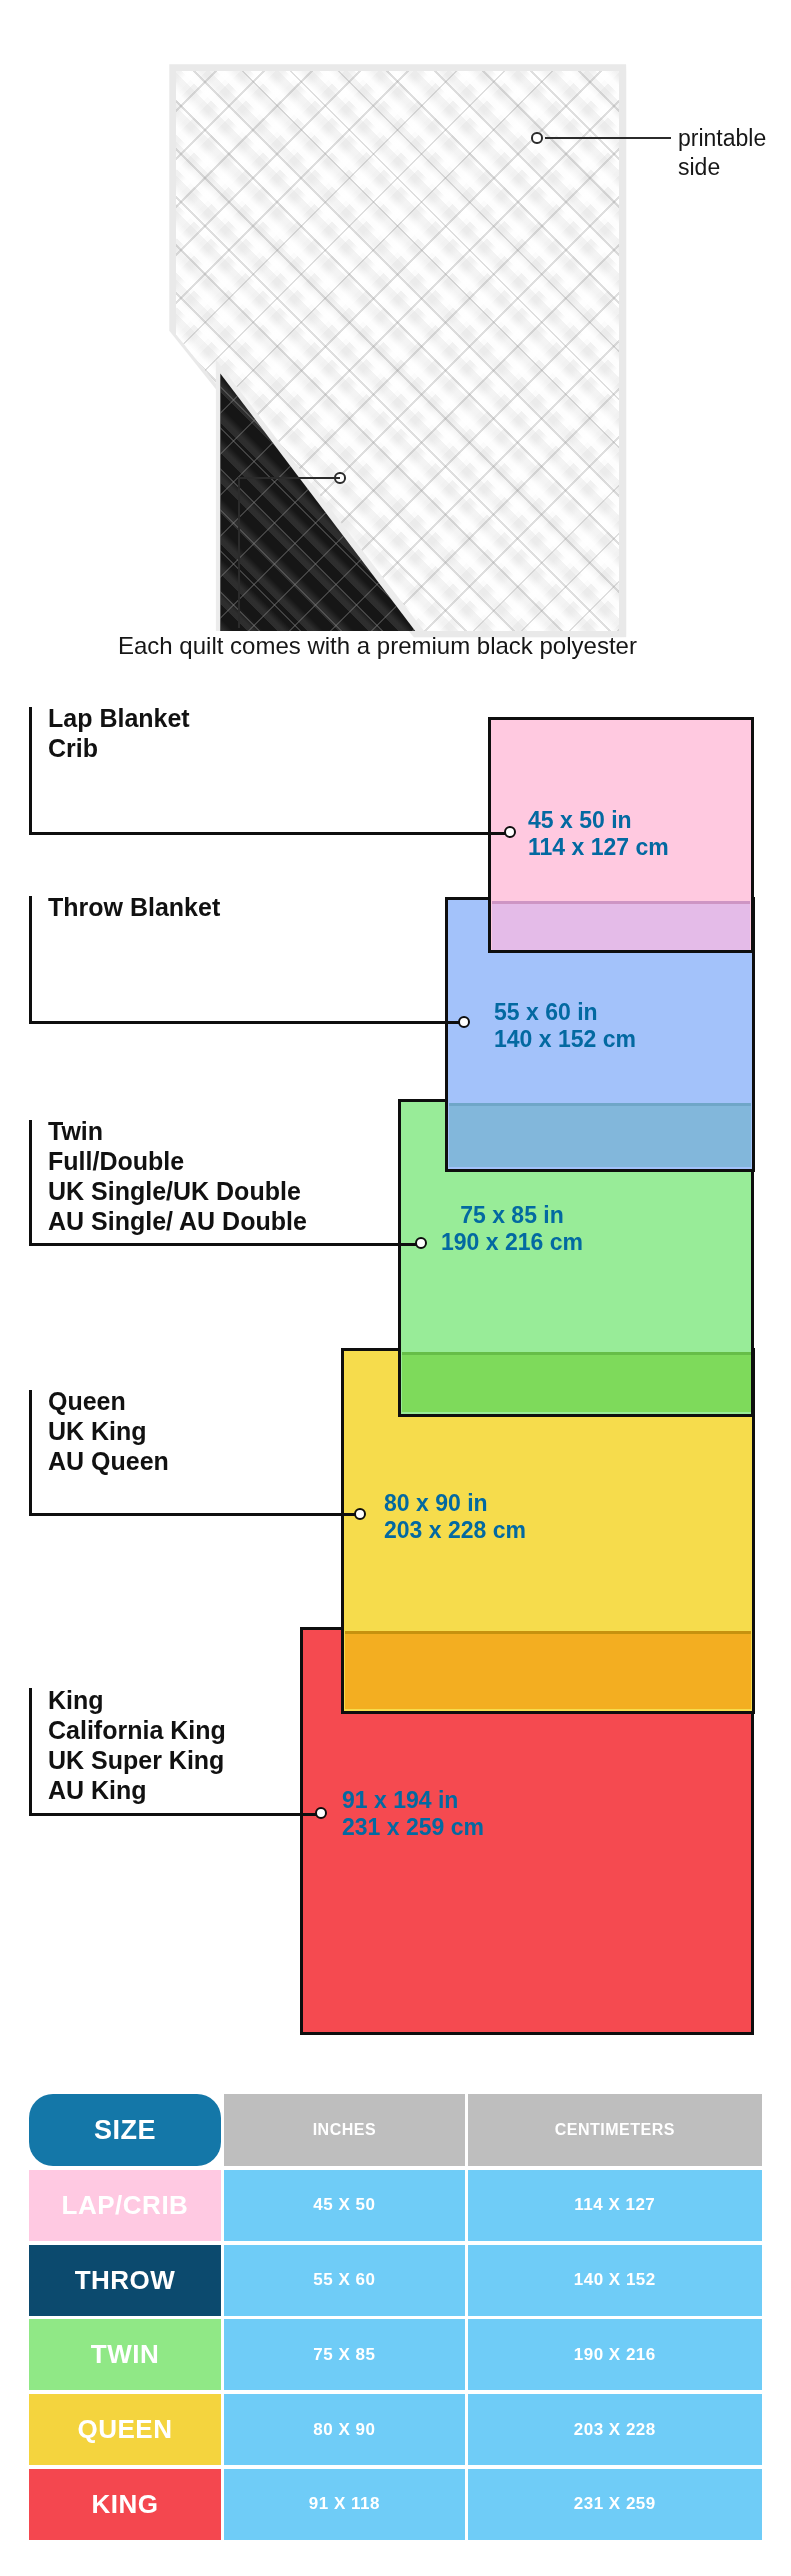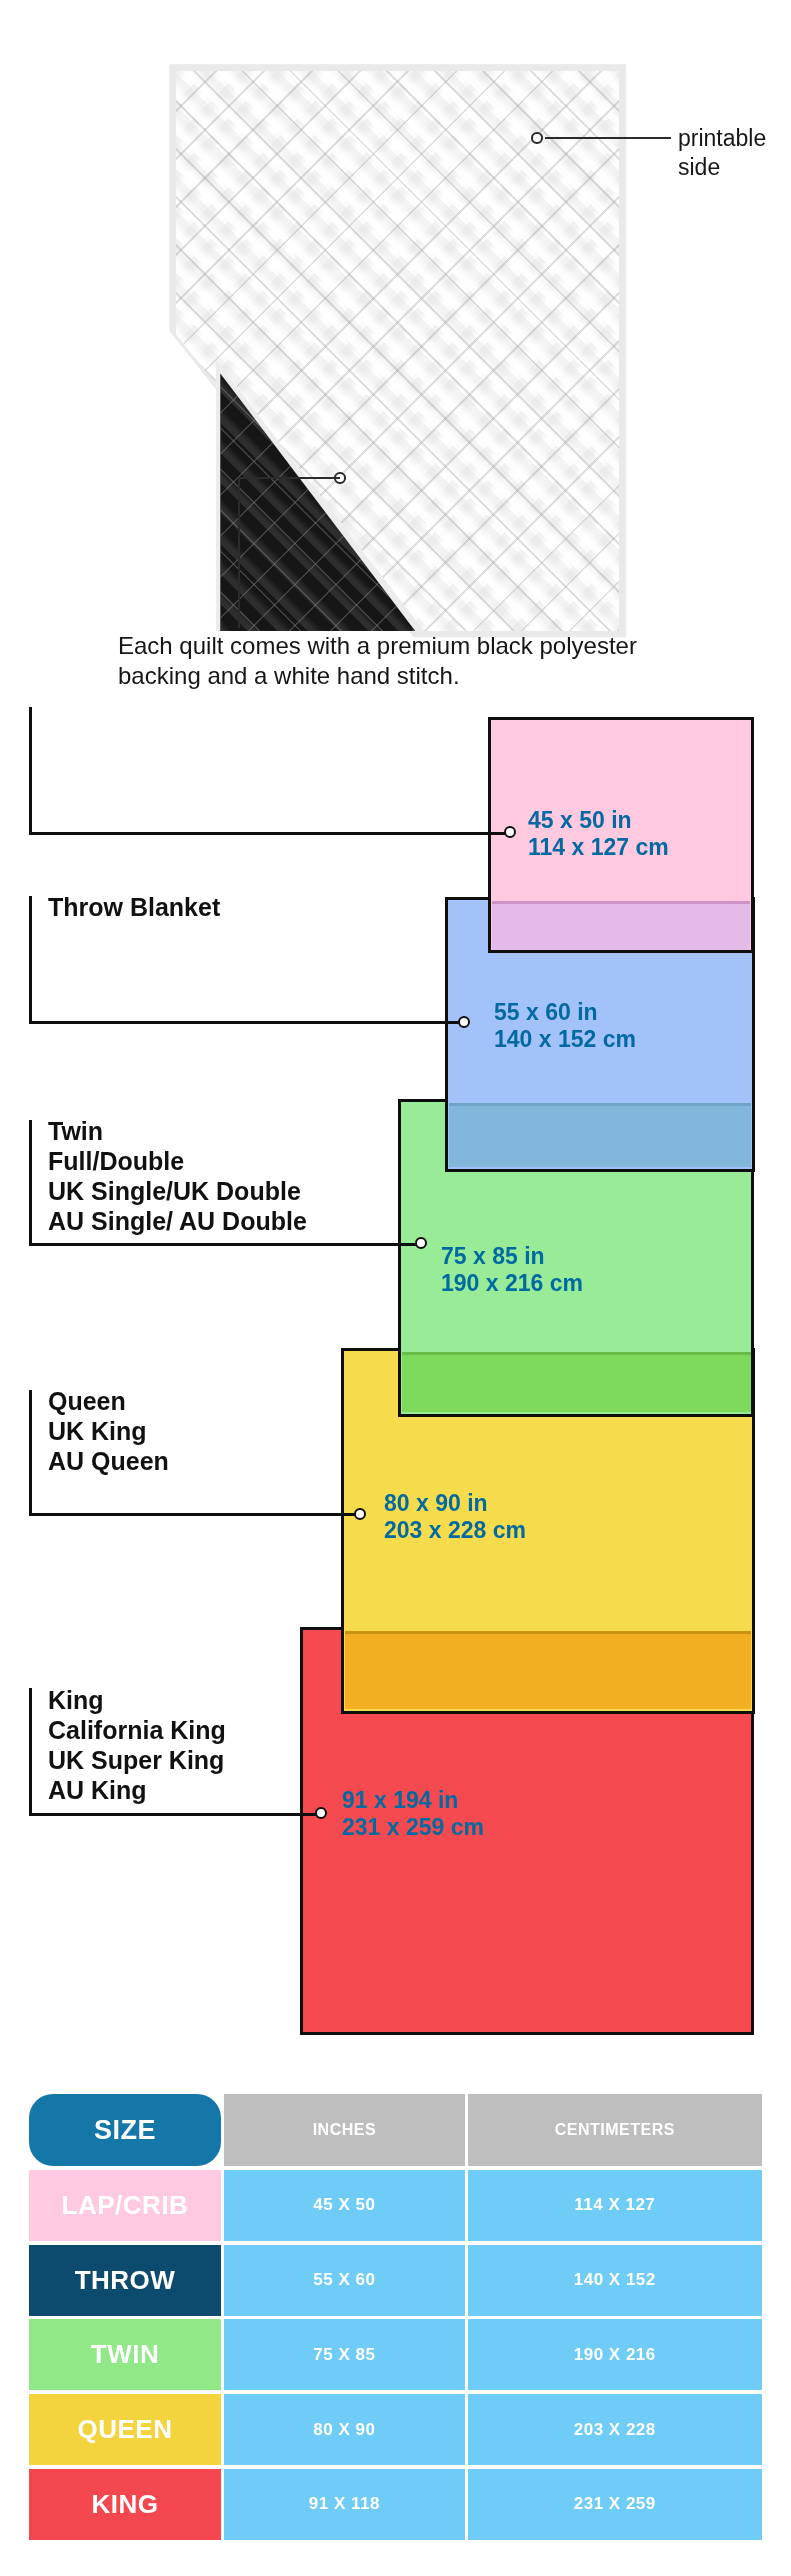--- a/index.html
+++ b/index.html
@@ -88,34 +88,37 @@
   <div class="note" style="left:678px;top:124px;">
     <div>printable</div>
     <div>side</div>
   </div>
 
   <div class="ann-dot" style="left:334px;top:472px;"></div>
   <div class="ann-line" style="left:239px;top:477px;width:101px;height:1.9px;"></div>
   <div class="ann-line" style="left:238px;top:477px;width:1.9px;height:151px;"></div>
   <div class="caption">
     <div>Each quilt comes with a premium black polyester</div>
-    <div>backing and a white hand stitch.</div>
   </div>
 
   <div class="rect r-red"></div>
   <div class="rect r-yellow"></div>
   <div class="rect r-green"></div>
   <div class="rect r-blue"></div>
   <div class="rect r-pink"></div>
 
   <div class="ov ov-mauve"></div>
   <div class="ov ov-teal"></div>
   <div class="ov ov-green"></div>
   <div class="ov ov-orange"></div>
 
+  <div class="glabel" style="top:703px;">
+    <div>Lap Blanket</div>
+    <div>Crib</div>
+  </div>
   <div class="bar" style="top:707px;height:128px;"></div>
   <div class="lead" style="left:29px;top:832px;width:477px;"></div>
   <div class="dot" style="left:504px;top:826px;"></div>
   <div class="dim" style="left:528px;top:807px;">
     <div>45 x 50 in</div>
     <div>114 x 127 cm</div>
   </div>
 
   <div class="glabel" style="top:892px;">
     <div>Throw Blanket</div>
@@ -130,21 +133,21 @@
 
   <div class="glabel" style="top:1116px;">
     <div>Twin</div>
     <div>Full/Double</div>
     <div>UK Single/UK Double</div>
     <div>AU Single/ AU Double</div>
   </div>
   <div class="bar" style="top:1120px;height:126px;"></div>
   <div class="lead" style="left:29px;top:1243px;width:387px;"></div>
   <div class="dot" style="left:415px;top:1237px;"></div>
-  <div class="dim" style="left:441px;top:1243px;">
+  <div class="dim" style="left:441px;top:1202px;text-align:center;">
     <div>75 x 85 in</div>
     <div>190 x 216 cm</div>
   </div>
 
   <div class="glabel" style="top:1386px;">
     <div>Queen</div>
     <div>UK King</div>
     <div>AU Queen</div>
   </div>
   <div class="bar" style="top:1390px;height:126px;"></div>

